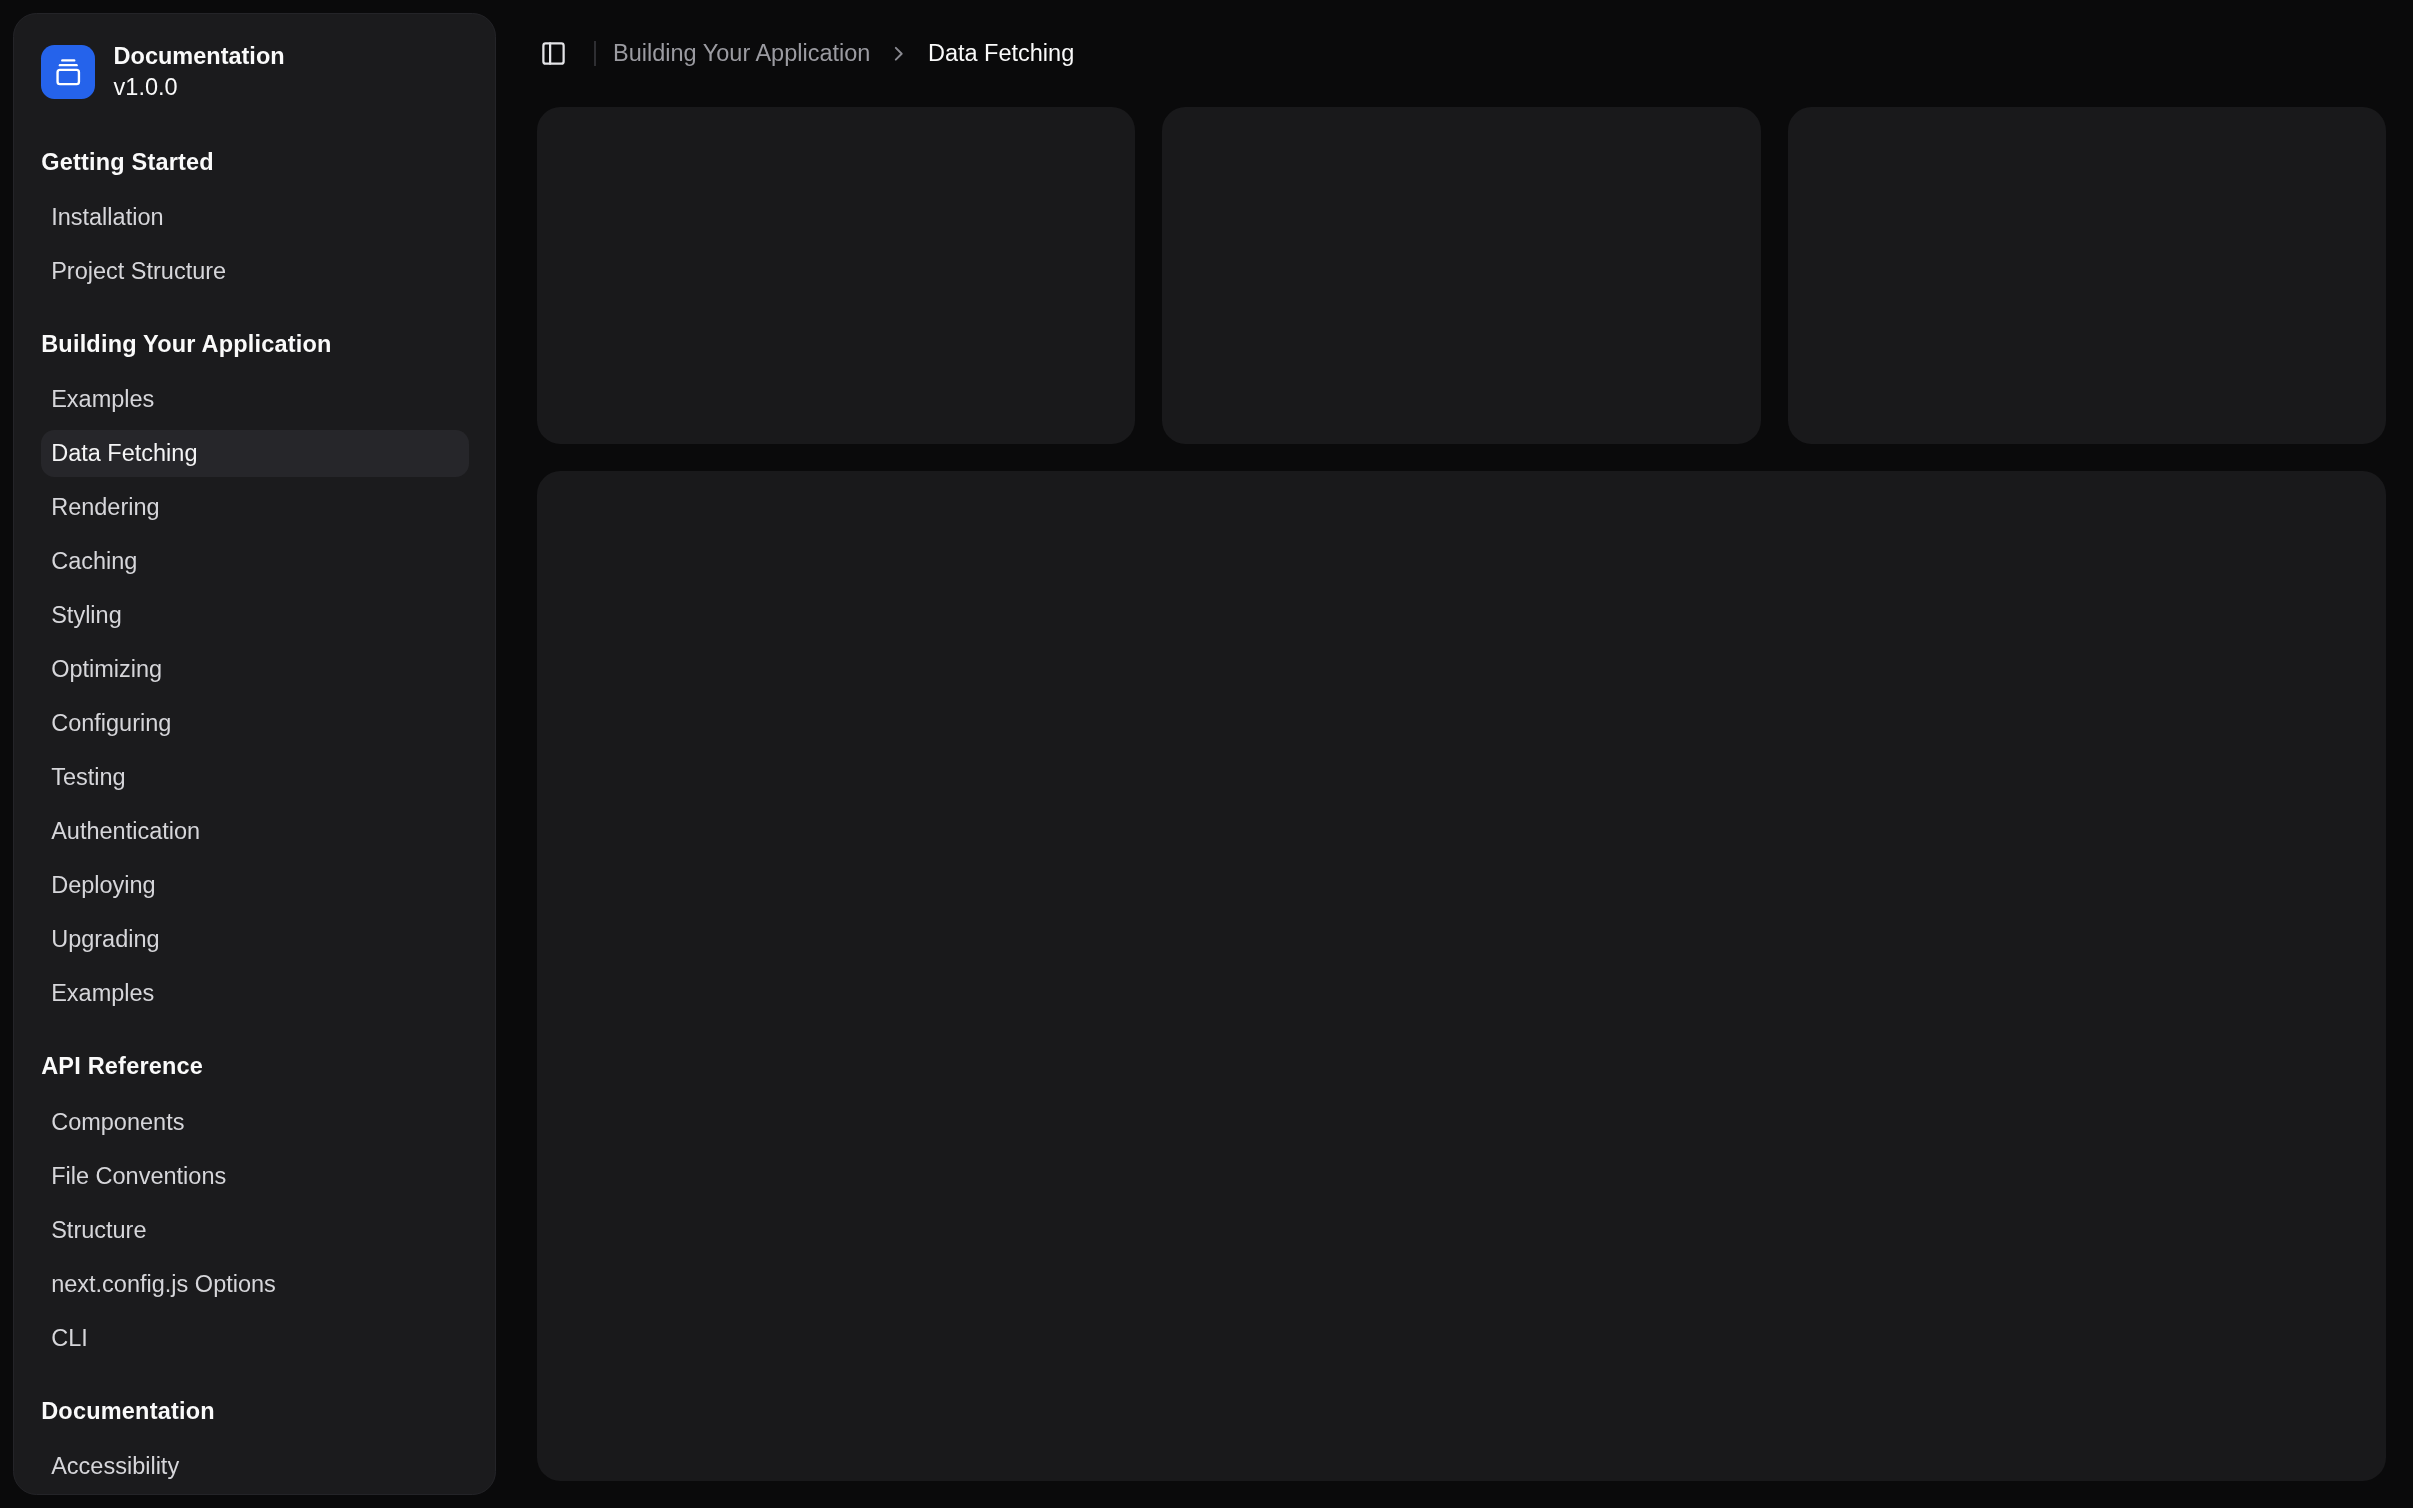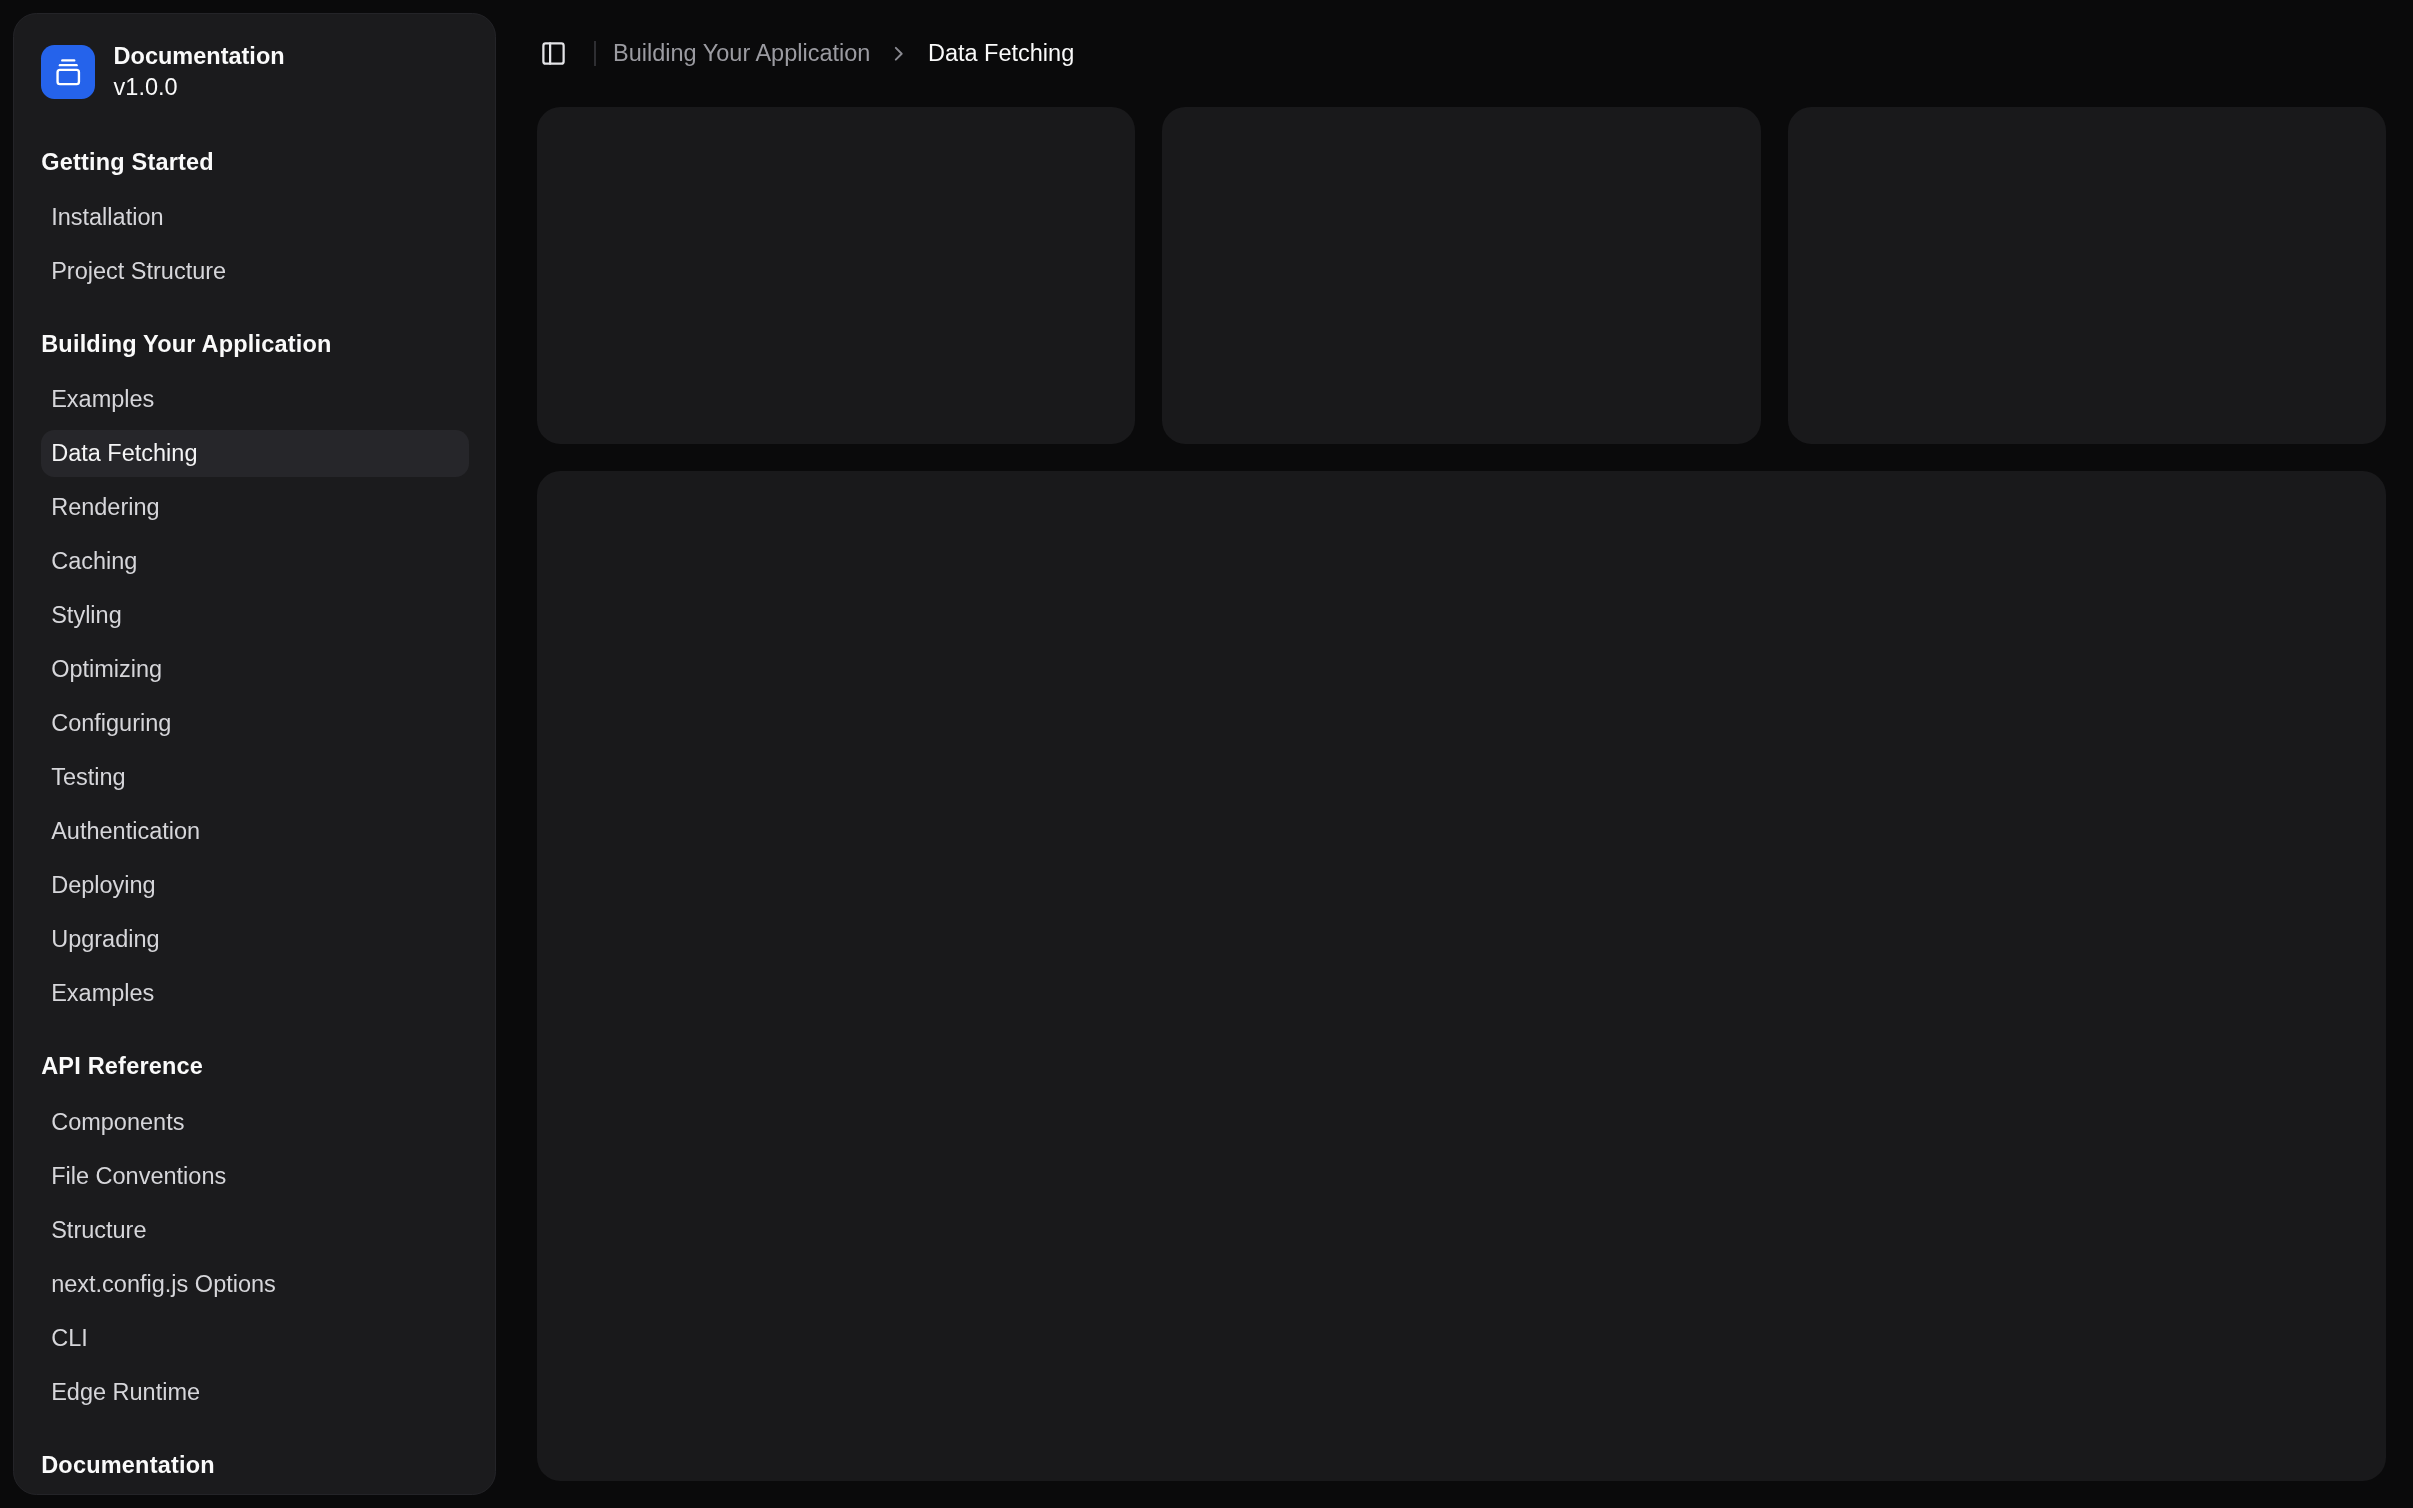--- a/index.html
+++ b/index.html
@@ -185,23 +185,20 @@
   </li>
 
   <li class="sb-item">
     <button class="sb-item-btn">next.config.js Options</button>
   </li>
 
   <li class="sb-item">
     <button class="sb-item-btn">CLI</button>
   </li>
 
-  <li class="sb-item">
-    <button class="sb-item-btn">Edge Runtime</button>
-  </li>
 </ul>
   </div>
 
   <div class="sb-group">
     <div class="sb-group-label">Documentation</div>
     <ul class="sb-menu">
   <li class="sb-item">
     <button class="sb-item-btn">Accessibility</button>
   </li>
 </ul>

